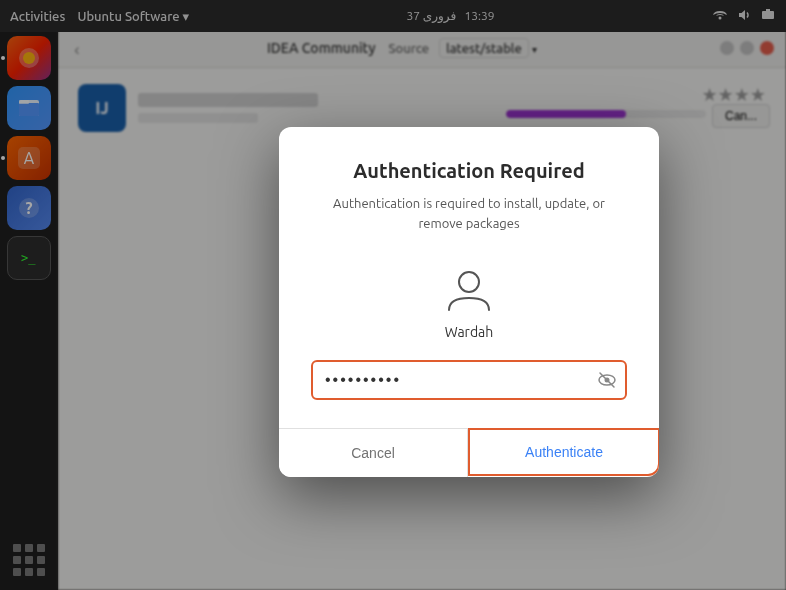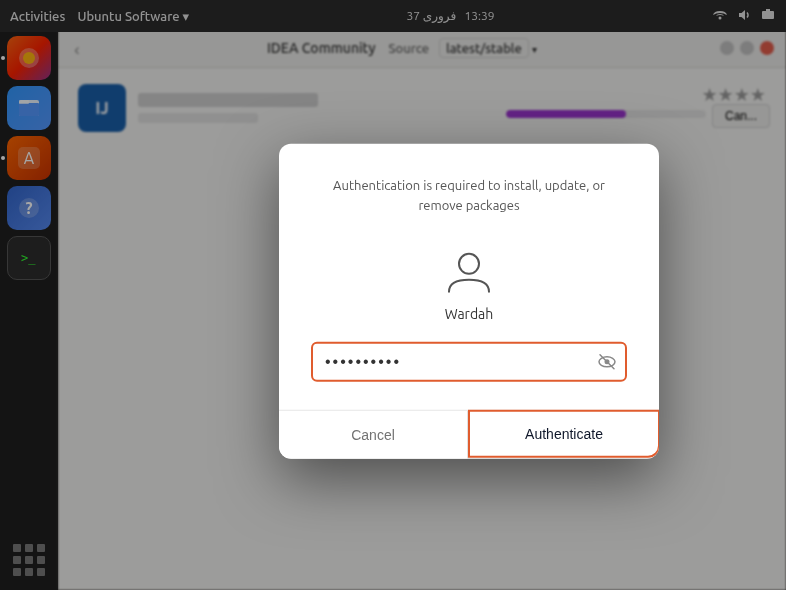--- a/index.html
+++ b/index.html
@@ -276,21 +276,21 @@
       border-radius: 0 0 0 12px;
     }
 
     .btn-authenticate {
       flex: 1;
       height: 48px;
       background: white;
       border: 2px solid #e05c2e;
       cursor: pointer;
       font-size: 14px;
-      color: #0f172a;
+      color: #3b82f6;
       font-weight: 500;
       border-radius: 0 0 12px 0;
       margin: -1px -1px -1px 0;
     }
 
     
     .app-content {
       padding: 10px;
       display: flex;
       align-items: center;
@@ -466,20 +466,21 @@
       <div class="progress-bar" style="position:absolute; right:80px; top:42px;">
         <div class="progress-fill"></div>
       </div>
       <button style="position:absolute; right:16px; top:36px; padding:4px 12px; background:#e8e8e6; border:1px solid #ccc; border-radius:4px; font-size:12px; cursor:pointer;">Can...</button>
     </div>
   </div>
 
   <div class="overlay"></div>
 
   <div class="auth-dialog">
+    <h2 class="auth-title">Authentication Required</h2>
     <p class="auth-message">Authentication is required to install, update, or<br>remove packages</p>
 
     <div class="auth-user-section">
       <div class="user-avatar">
         <svg class="user-avatar-svg" viewBox="0 0 56 56" fill="none" xmlns="http://www.w3.org/2000/svg">
           <circle cx="28" cy="22" r="10" stroke="#555" stroke-width="2" fill="none"></circle>
           <path d="M8 50 Q8 38 28 38 Q48 38 48 50" stroke="#555" stroke-width="2" fill="none" stroke-linecap="round"></path>
         </svg>
       </div>
       <span class="user-name">Wardah</span>

